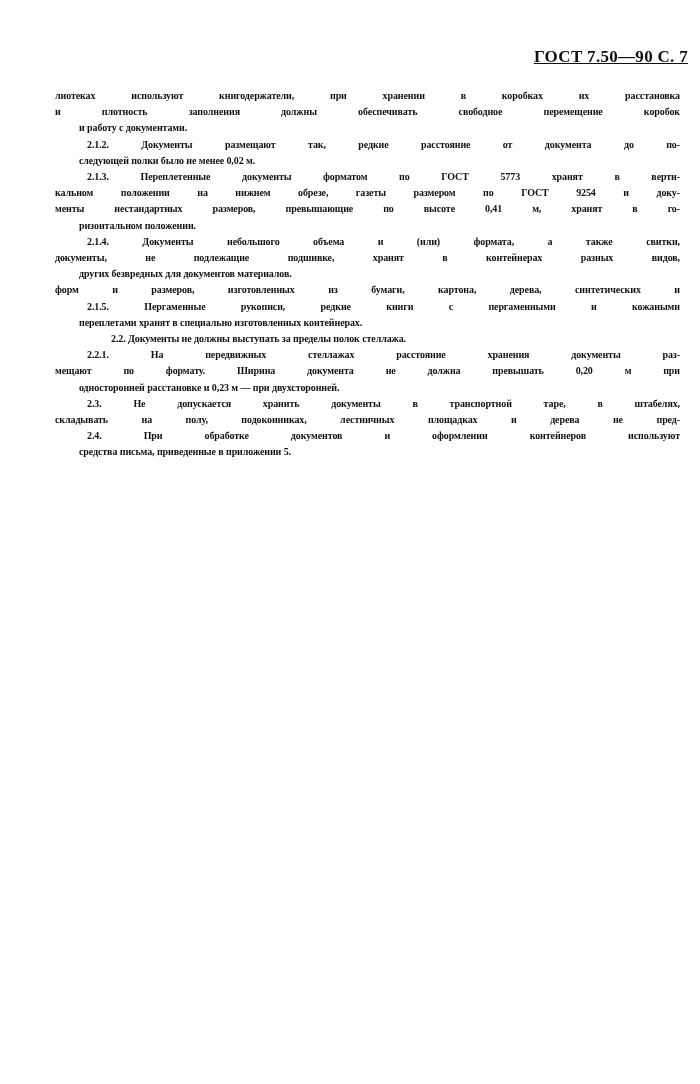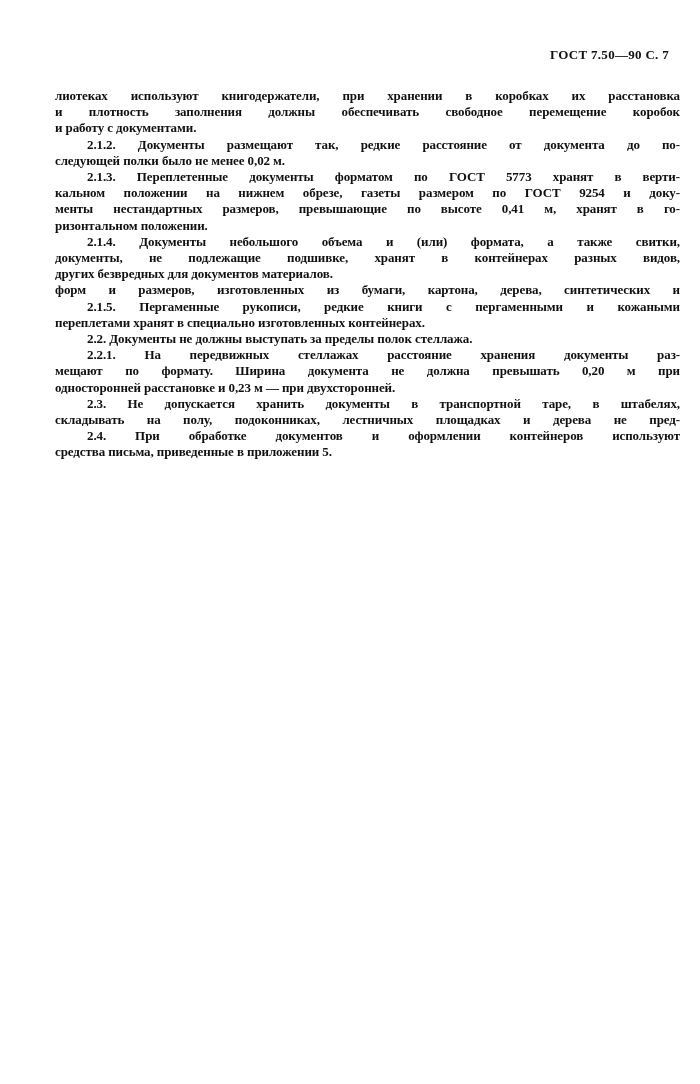--- a/index.html
+++ b/index.html
@@ -11,46 +11,48 @@
       width: 700px;
       height: 1084px;
       position: relative;
       overflow: hidden;
       color: #111111;
       font-family: "Liberation Serif", "DejaVu Serif", serif;
     }
     .header {
       position: absolute;
       top: 47px;
-      right: 31px;
+      right: 12px;
       font-family: "Liberation Serif", serif;
       font-weight: bold;
-      font-size: 13px;
+      font-size: 17px;
       letter-spacing: 0.3px;
+      text-decoration: underline;
     }
     .body-text {
       position: absolute;
       top: 88px;
       left: 55px;
       width: 625px;
-      font-size: 13px;
+      font-size: 10px;
       line-height: 16.2px;
       text-align: justify;
       font-weight: bold;
       letter-spacing: -0.1px;
     }
     .line {
       display: block;
       text-align: justify;
       text-align-last: justify;
       white-space: nowrap;
       overflow: visible;
     }
     .line.last {
       text-align-last: left;
+      margin-left: 24px;
     }
     .line.indent {
       padding-left: 32px;
     }
   </style>
 </head>
 <body>
 
 <div class="header">ГОСТ 7.50—90 С. 7</div>
 

